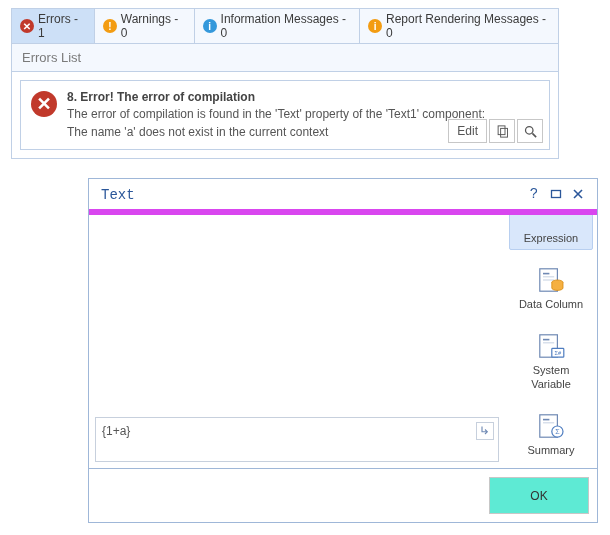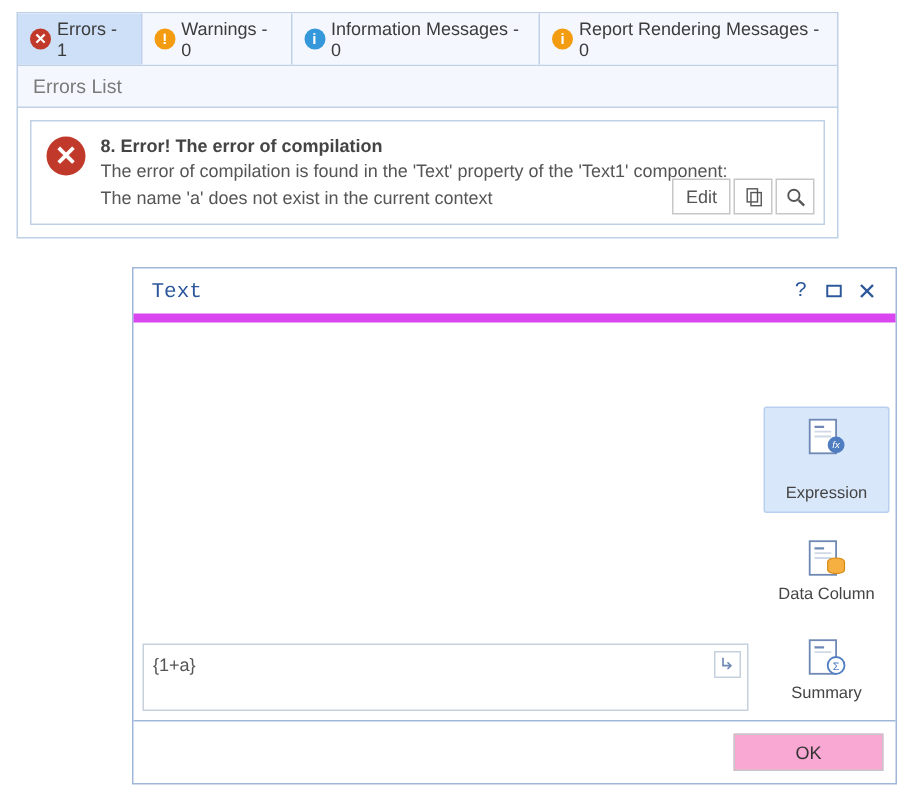--- a/index.html
+++ b/index.html
@@ -175,23 +175,23 @@
     display:flex; align-items:center; justify-content:center;
     margin-bottom:3px;
   }
   .opt .glyph svg { width:32px; height:28px; }
 
   .dlg-footer {
     display:flex; justify-content:flex-end;
     padding:8px; gap:10px;
   }
   .btn {
-    min-width:100px; height:25px;
+    min-width:100px; height:37px;
     border:1px solid #c7c7c7;
-    background:#f9a8d4;
+    background:#5eead4;
     font-size:12px; color:#333;
     cursor:pointer;
   }
 </style>
 </head>
 <body>
 
 <div class="err-panel">
   <div class="tabs">
     <div class="tab active">
@@ -293,20 +293,33 @@
           </svg>
         </div>
         <span>Data Column</span>
       </div>
       <div class="opt">
         <div class="glyph">
           <svg viewBox="0 0 40 34">
             <rect x="6" y="3" width="22" height="28" fill="#fff" stroke="#6f89b4" stroke-width="1.5"></rect>
             <line x1="10" y1="9" x2="18" y2="9" stroke="#6f89b4" stroke-width="2"></line>
             <line x1="10" y1="13" x2="24" y2="13" stroke="#cfd8e6" stroke-width="1.5"></line>
+            <rect x="21" y="20" width="15" height="11" rx="1" fill="#fff" stroke="#4f7dc0" stroke-width="1.5"></rect>
+            <text x="28.5" y="28" font-size="7" fill="#4f7dc0" text-anchor="middle">Σ#</text>
+          </svg>
+        </div>
+        <span>System</span>
+        <span>Variable</span>
+      </div>
+      <div class="opt">
+        <div class="glyph">
+          <svg viewBox="0 0 40 34">
+            <rect x="6" y="3" width="22" height="28" fill="#fff" stroke="#6f89b4" stroke-width="1.5"></rect>
+            <line x1="10" y1="9" x2="18" y2="9" stroke="#6f89b4" stroke-width="2"></line>
+            <line x1="10" y1="13" x2="24" y2="13" stroke="#cfd8e6" stroke-width="1.5"></line>
             <circle cx="28" cy="24" r="7" fill="#fff" stroke="#4f7dc0" stroke-width="1.5"></circle>
             <text x="28" y="27.5" font-size="9" fill="#4f7dc0" text-anchor="middle">Σ</text>
           </svg>
         </div>
         <span>Summary</span>
       </div>
     </div>
   </div>
   <div class="dlg-footer">
     <button class="btn">OK</button>

